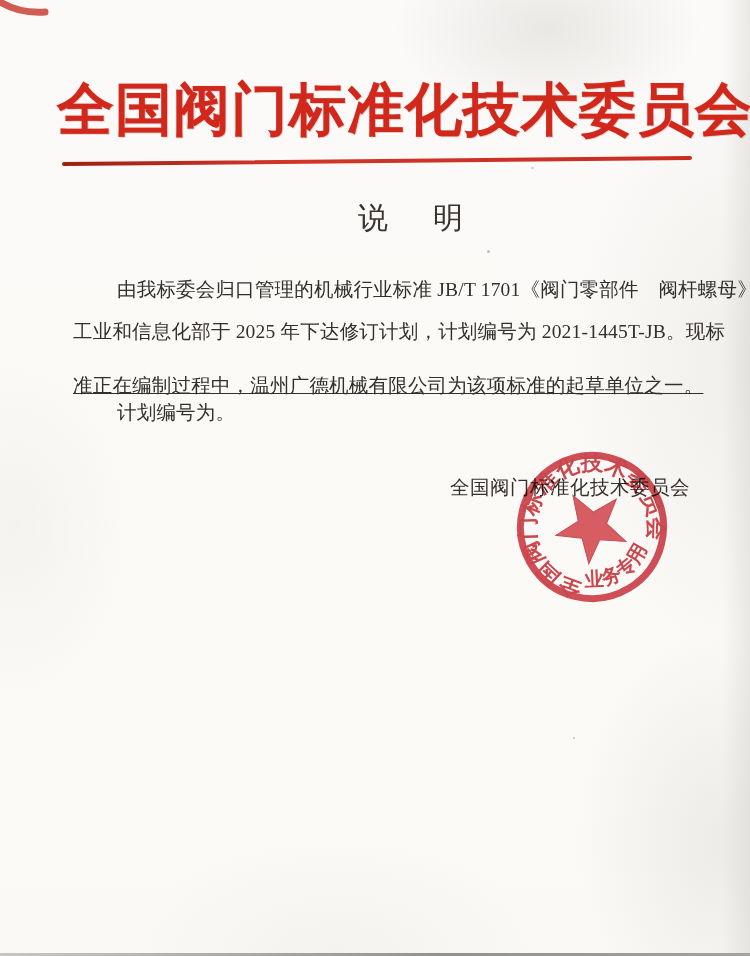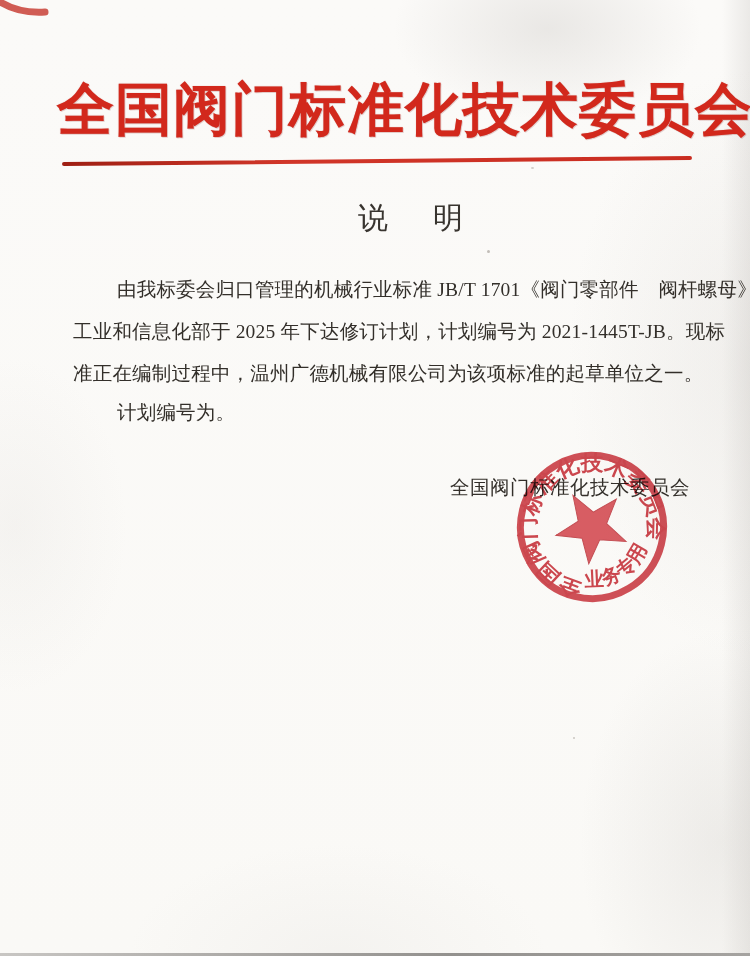--- a/index.html
+++ b/index.html
@@ -38,21 +38,21 @@
   }
   .heading{
     position:absolute;left:328px;top:198px;white-space:nowrap;
     font-size:30px;color:#38342f;letter-spacing:45px;font-weight:500;margin-left:30px;
   }
   .bodytext .line{
     position:absolute;left:73px;white-space:nowrap;
     font-size:19.5px;color:#332f2a;letter-spacing:0.2px;line-height:1.4;
   }
   .line.indent{left:117px;}
-  .l1{top:276px;} .l2{top:318px;} .l3{top:360px;} .l4{top:399px;}
+  .l1{top:276px;} .l2{top:318px;} .l3{top:372px;text-decoration:underline;} .l4{top:399px;}
   .sig-org{
     position:absolute;top:474px;right:60px;white-space:nowrap;
     font-size:19.5px;color:#332f2a;letter-spacing:0.5px;
   }
   .sig-date{
     position:absolute;top:514px;right:107px;white-space:nowrap;
     font-size:19.5px;color:#332f2a;letter-spacing:1px;
   }
   .seal{
     position:absolute;left:512px;top:447px;width:160px;height:160px;

